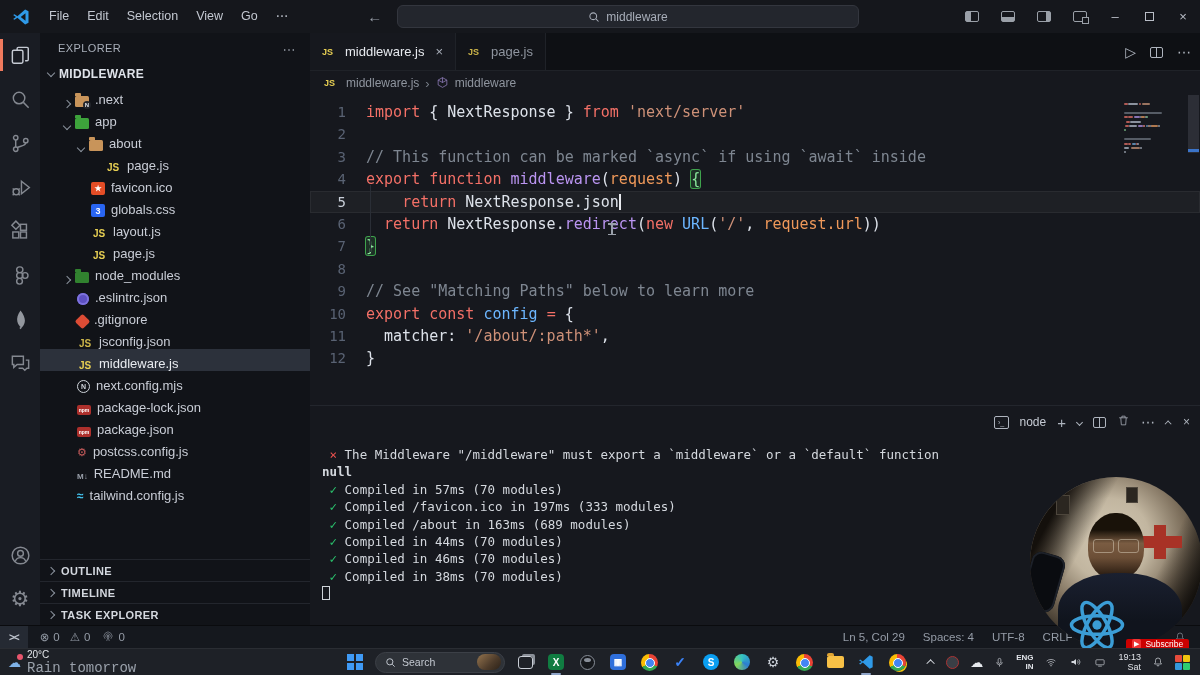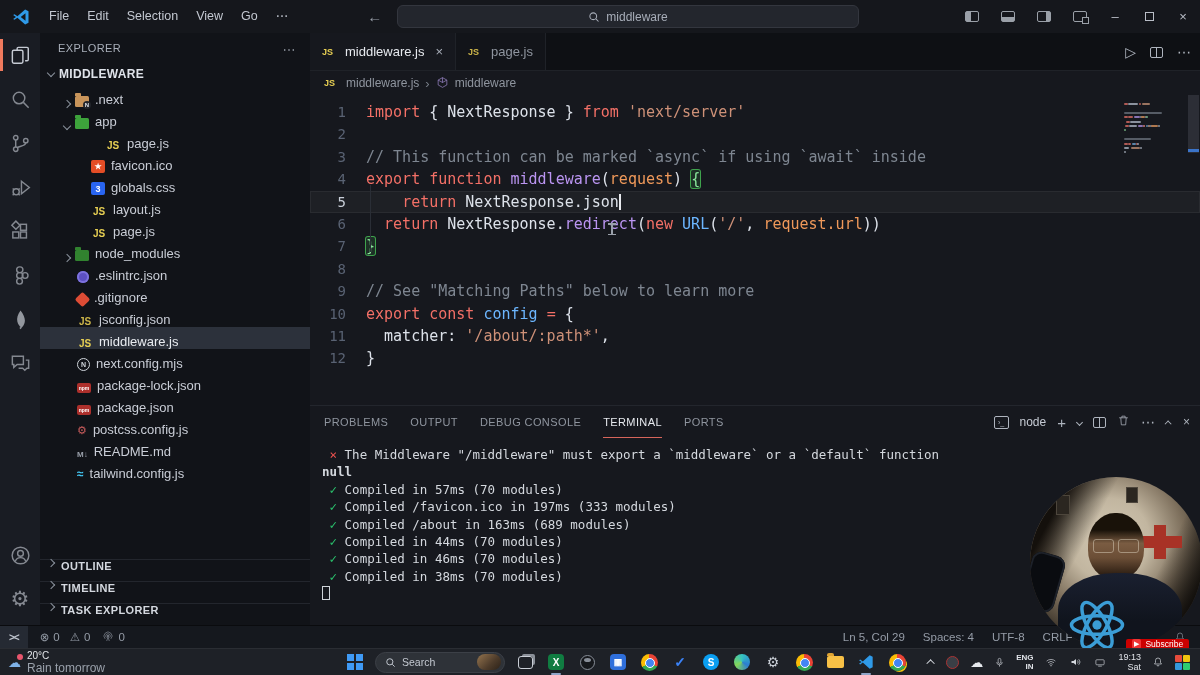--- a/index.html
+++ b/index.html
@@ -48,21 +48,21 @@
   .fi { flex:none; margin-left:5px; display:inline-flex; align-items:center; justify-content:center; }
   .fi-js { color:#e7cf53; font-weight:bold; font-size:10px; width:16px; font-family:"Liberation Sans",sans-serif; }
   .fi-js.dim { color:#cdb64a; }
   .fi-folder { width:14px; height:11px; background:#c8945a; border-radius:1.5px; position:relative; }
   .fi-folder::before { content:''; position:absolute; top:-3px; left:0; width:6px; height:3px; background:inherit; border-radius:1px 1px 0 0; }
   .fi-folder.green { background:#3da33b; }
   .fi-badge { position:absolute; right:-2px; bottom:-2px; width:8px; height:8px; border-radius:50%; background:#22252b; color:#dfe3ea; font-size:6px; line-height:8px; text-align:center; font-weight:bold; }
   .fi-sq { width:14px; height:13px; border-radius:2px; color:#fff; font-size:9px; font-weight:bold; display:inline-flex; align-items:center; justify-content:center; }
   .fi-circle { width:12px; height:12px; border-radius:50%; display:inline-flex; align-items:center; justify-content:center; }
   .sb-sections { position:absolute; left:0; bottom:0; width:270px; }
-  .sb-section { display:flex; align-items:flex-start; gap:7px; height:22px; border-top:1px solid #23262d; font-size:11px; font-weight:bold; color:#d4d8df; padding-left:8px; letter-spacing:.4px; }
+  .sb-section { display:flex; align-items:center; gap:7px; height:22px; border-top:1px solid #23262d; font-size:11px; font-weight:bold; color:#d4d8df; padding-left:8px; letter-spacing:.4px; }
 
   
   .editor { position:absolute; left:310px; top:33px; width:890px; height:592px; background:#16181e; }
   .tabbar { position:relative; height:38px; background:#0e1014; display:flex; border-bottom:1px solid #1f2228; }
   .tab { display:flex; align-items:center; gap:7px; padding:0 12px; font-size:13px; color:#8f959f; background:#121419; border-right:1px solid #1f2228; }
   .tab.active { background:#16181e; color:#e6e9ee; }
   .tab .x { color:#a9afba; margin-left:4px; font-size:13px; }
   .tab-actions { position:absolute; right:8px; top:0; height:38px; display:flex; align-items:center; gap:14px; color:#aeb4be; }
   .ta-run { font-size:14px; }
   .ta-split { width:13px; height:11px; border:1.3px solid #aeb4be; border-radius:2px; position:relative; }
@@ -136,21 +136,21 @@
   .subscribe { position:absolute; left:1126px; top:639px; height:16px; background:#c00; border-radius:2px; display:flex; align-items:flex-start; gap:4px; padding:0 6px; z-index:60; }
   .subscribe .yt { color:#fff; font-size:7px; background:#e33; border-radius:2px; padding:1px 2px; }
   .subscribe .lbl { color:#fff; font-size:8.5px; }
 
   
   .taskbar { position:absolute; left:0; top:648px; width:1200px; height:27px; background:#1e2127; border-top:1px solid #2a2d33; display:flex; align-items:center; z-index:70; }
   .weather { display:flex; align-items:center; gap:6px; margin-left:8px; width:180px; }
   .weather-ic { position:relative; font-size:13px; color:#7fb3e8; }
   .weather-ic::after { content:''; position:absolute; right:-2px; top:-1px; width:6px; height:6px; background:#e8556d; border-radius:50%; }
   .weather-txt div:first-child { color:#e3e6ea; font-size:10px; }
-  .weather-txt div:last-child { color:#9aa1ab; font-size:12px; }
+  .weather-txt div:last-child { color:#9aa1ab; font-size:14px;font-family:Liberation Mono, monospace; }
   .tb-center { display:flex; align-items:center; gap:9px; margin-left:156px; }
   .tb-app { width:22px; height:22px; display:flex; align-items:center; justify-content:center; position:relative; border-radius:4px; }
   .tb-app.open::after { content:''; position:absolute; bottom:-2px; left:6px; right:6px; height:2px; border-radius:2px; background:#8fa5c8; }
   .tb-start { display:grid; grid-template-columns:7px 7px; grid-gap:1.5px; }
   .tb-start i { width:7px; height:7px; background:#3f9af5; }
   .tb-search { width:130px; height:21px; background:#2e3238; border:1px solid #3c4047; border-radius:11px; display:flex; align-items:center; gap:6px; padding:0 3px 0 9px; color:#c4c9d1; font-size:10.5px; }
   .tb-search .pic { margin-left:auto; width:24px; height:16px; border-radius:8px; background:linear-gradient(135deg,#94744e,#4d3b2a 60%,#2c2218); }
   .ic-sq { border-radius:4px; color:#fff; font-weight:bold; display:flex; align-items:center; justify-content:center; }
   .chrome-ball { width:17px; height:17px; border-radius:50%; background:conic-gradient(#ea4335 0 33%, #34a853 33% 66%, #fbbc05 66% 100%); position:relative; }
   .chrome-ball::after { content:''; position:absolute; left:4.5px; top:4.5px; width:8px; height:8px; background:#4285f4; border:1.5px solid #fff; border-radius:50%; }
@@ -289,20 +289,25 @@
           <span class="chev chev-right"></span>
           <span class="fi fi-folder" style="position: relative;">
             <span class="fi-badge">N</span>
           </span>
           <span class="tree-label">.next</span>
         </div>
         <div class="tree-row" style="padding-left: 24px;">
           <span class="chev chev-down"></span>
           <span class="fi fi-folder green" style="position: relative;"></span>
           <span class="tree-label">app</span>
+        </div>
+        <div class="tree-row" style="padding-left: 38px;">
+          <span class="chev chev-down"></span>
+          <span class="fi fi-folder" style="position: relative;"></span>
+          <span class="tree-label">about</span>
         </div>
         <div class="tree-row" style="padding-left: 52px;">
           <span class="chev-sp"></span>
           <span class="fi fi-js">JS</span>
           <span class="tree-label">page.js</span>
         </div>
         <div class="tree-row" style="padding-left: 38px;">
           <span class="chev-sp"></span>
           <span class="fi fi-sq" style="background: rgb(228, 77, 38); font-size: 8px;">★</span>
           <span class="tree-label">favicon.ico</span>
@@ -477,27 +482,20 @@
           <span class="mm-bar" style="left: 18.12px; top: 48px; width: 2px; background: rgb(139, 146, 158);"></span>
           <span class="mm-bar" style="left: 2px; top: 52.4px; width: 2px; background: rgb(139, 146, 158);"></span>
         </div>
       <div class="scrollbar">
         <div class="sb-slider"></div>
         <div class="sb-blue"></div>
       </div>
     </div>
     <div class="panel">
       <div class="panel-bar">
-        <div id="paneltabs" style="display:flex">
-            <div class="ptab">PROBLEMS</div>
-            <div class="ptab">OUTPUT</div>
-            <div class="ptab">DEBUG CONSOLE</div>
-            <div class="ptab active">TERMINAL</div>
-            <div class="ptab">PORTS</div>
-          </div>
         <div class="panel-actions">
           <span class="pa-term">›_</span>
           <span class="pa-node">node</span>
           <span class="pa-plus">+</span>
           <span class="chev-s" style="transform:rotate(45deg)"></span>
           <span class="ta-split"></span>
           <span class="pa-trash"><svg viewBox="0 0 24 24">
                 <path d="M4 7h16M9 7V4h6v3M7 7l1 13h8l1-13"></path>
               </svg></span>
           <span class="ta-more">⋯</span>

